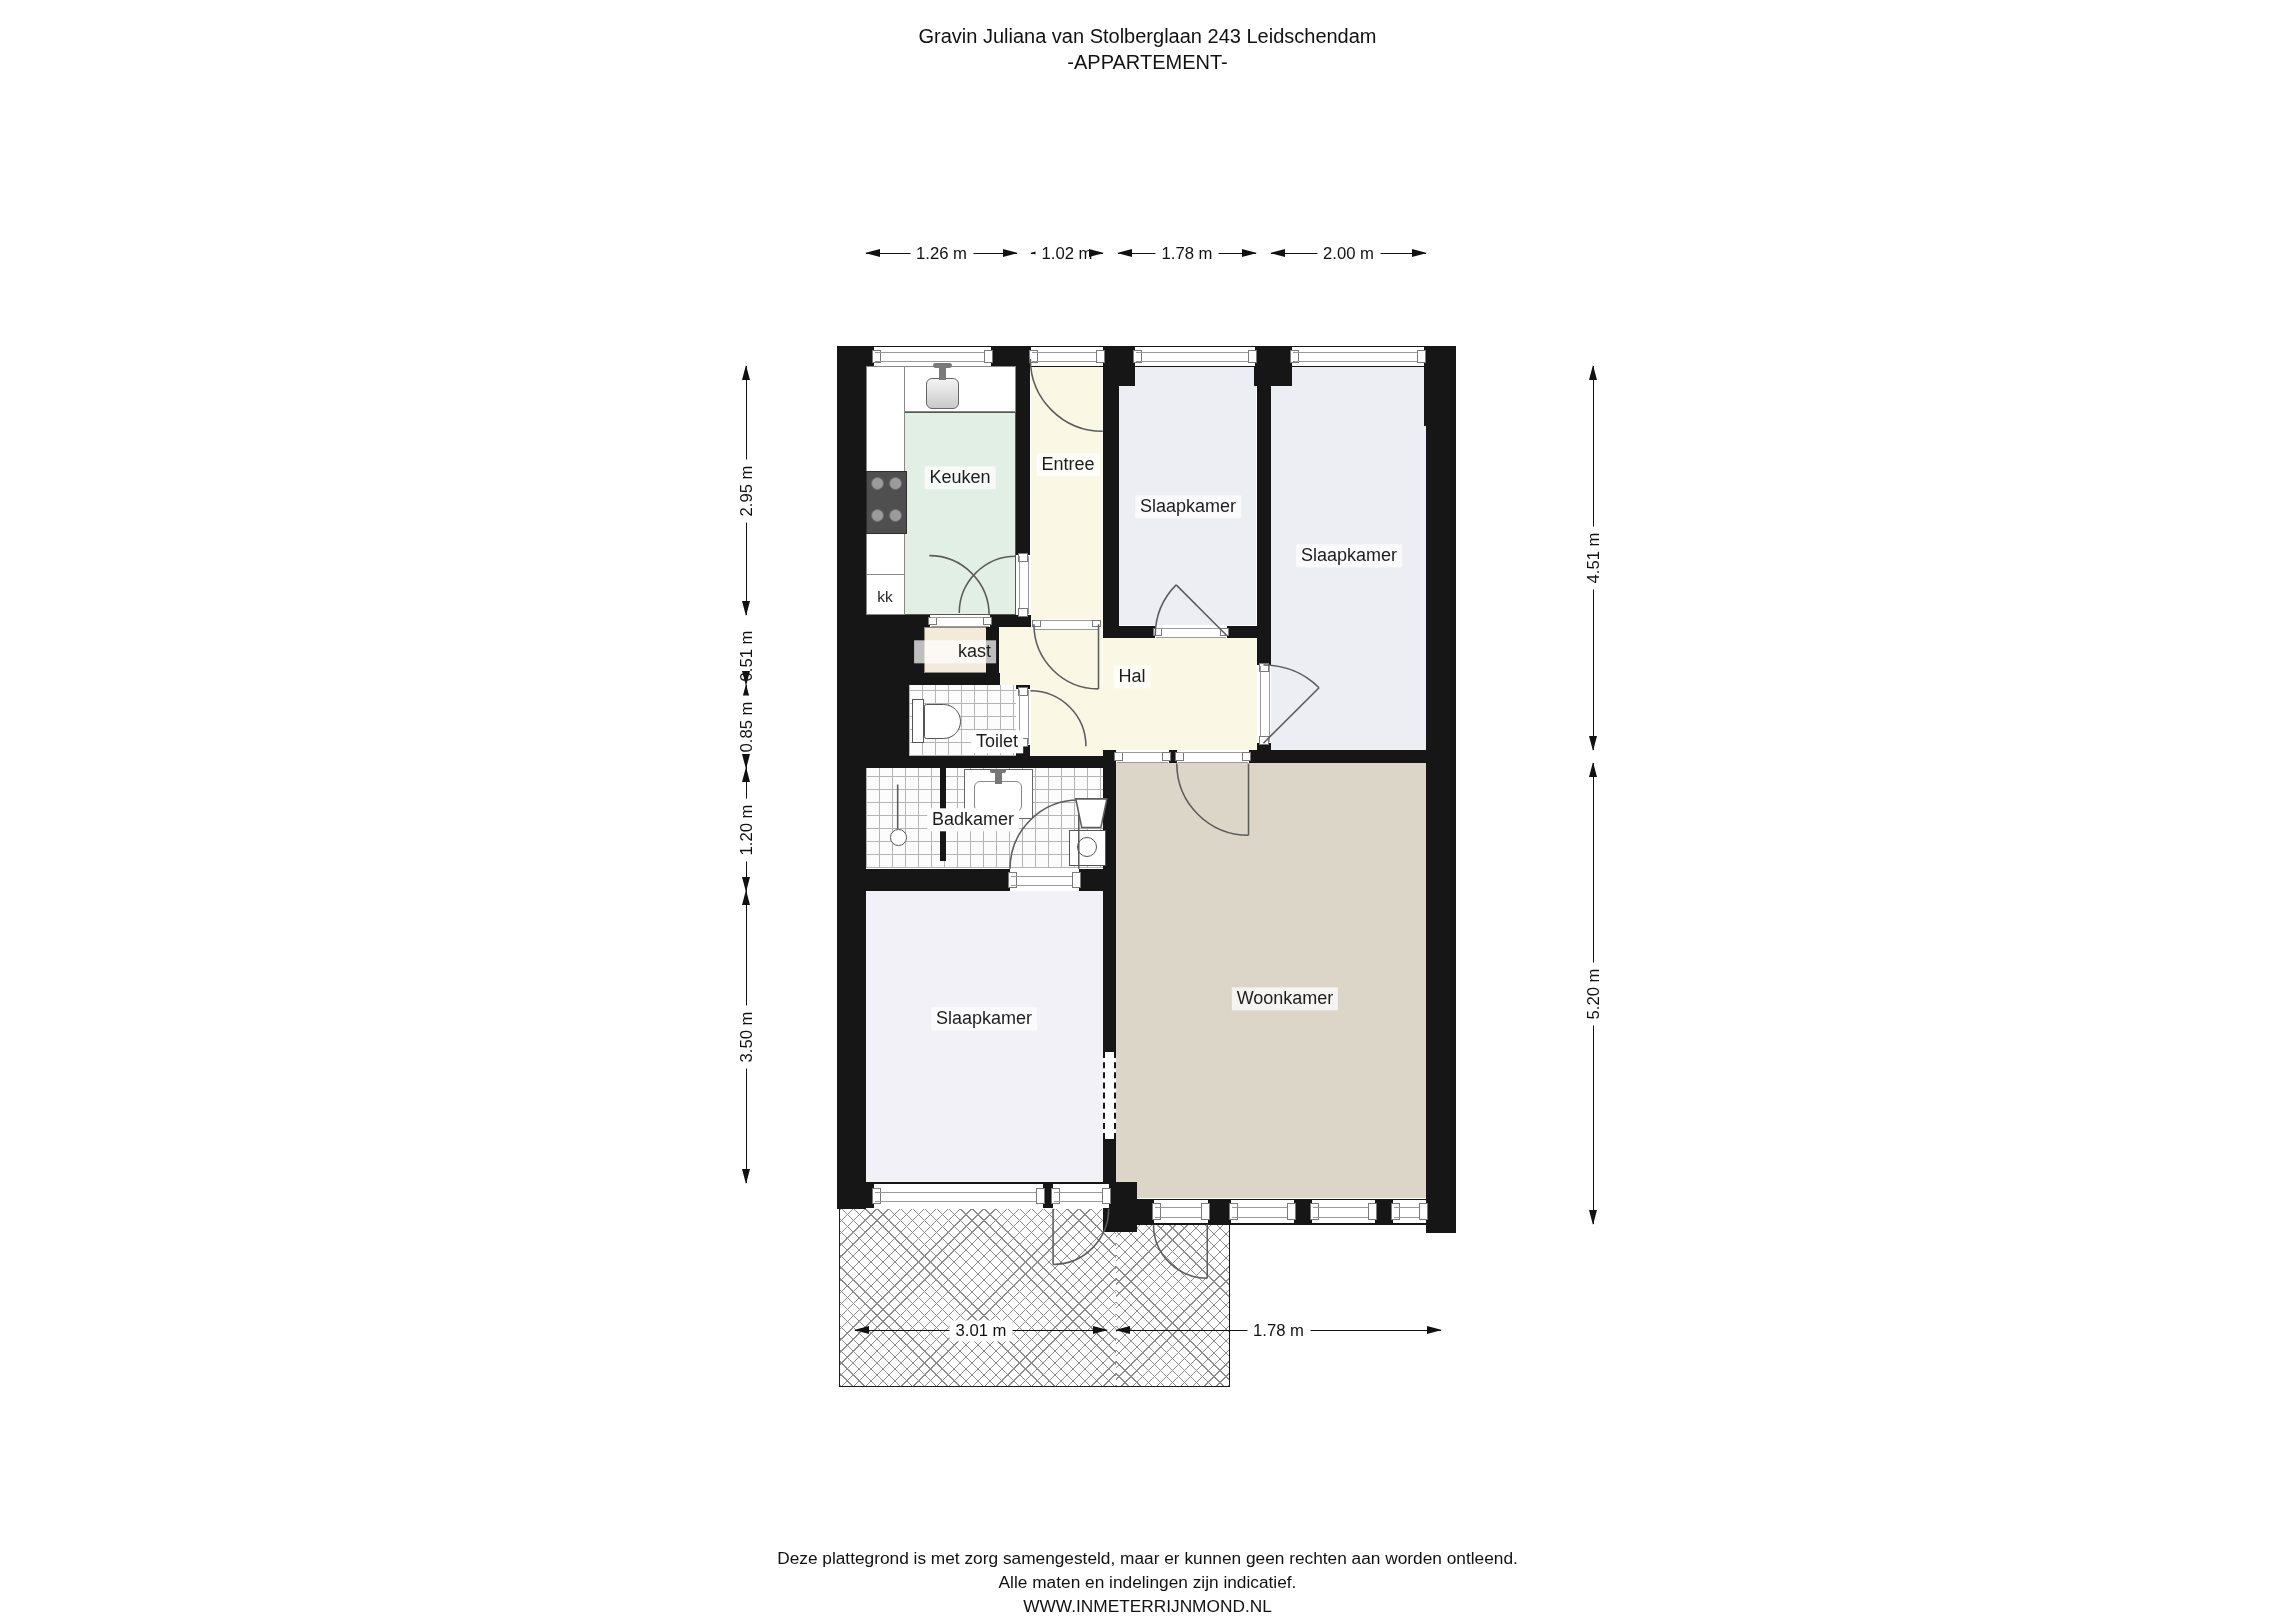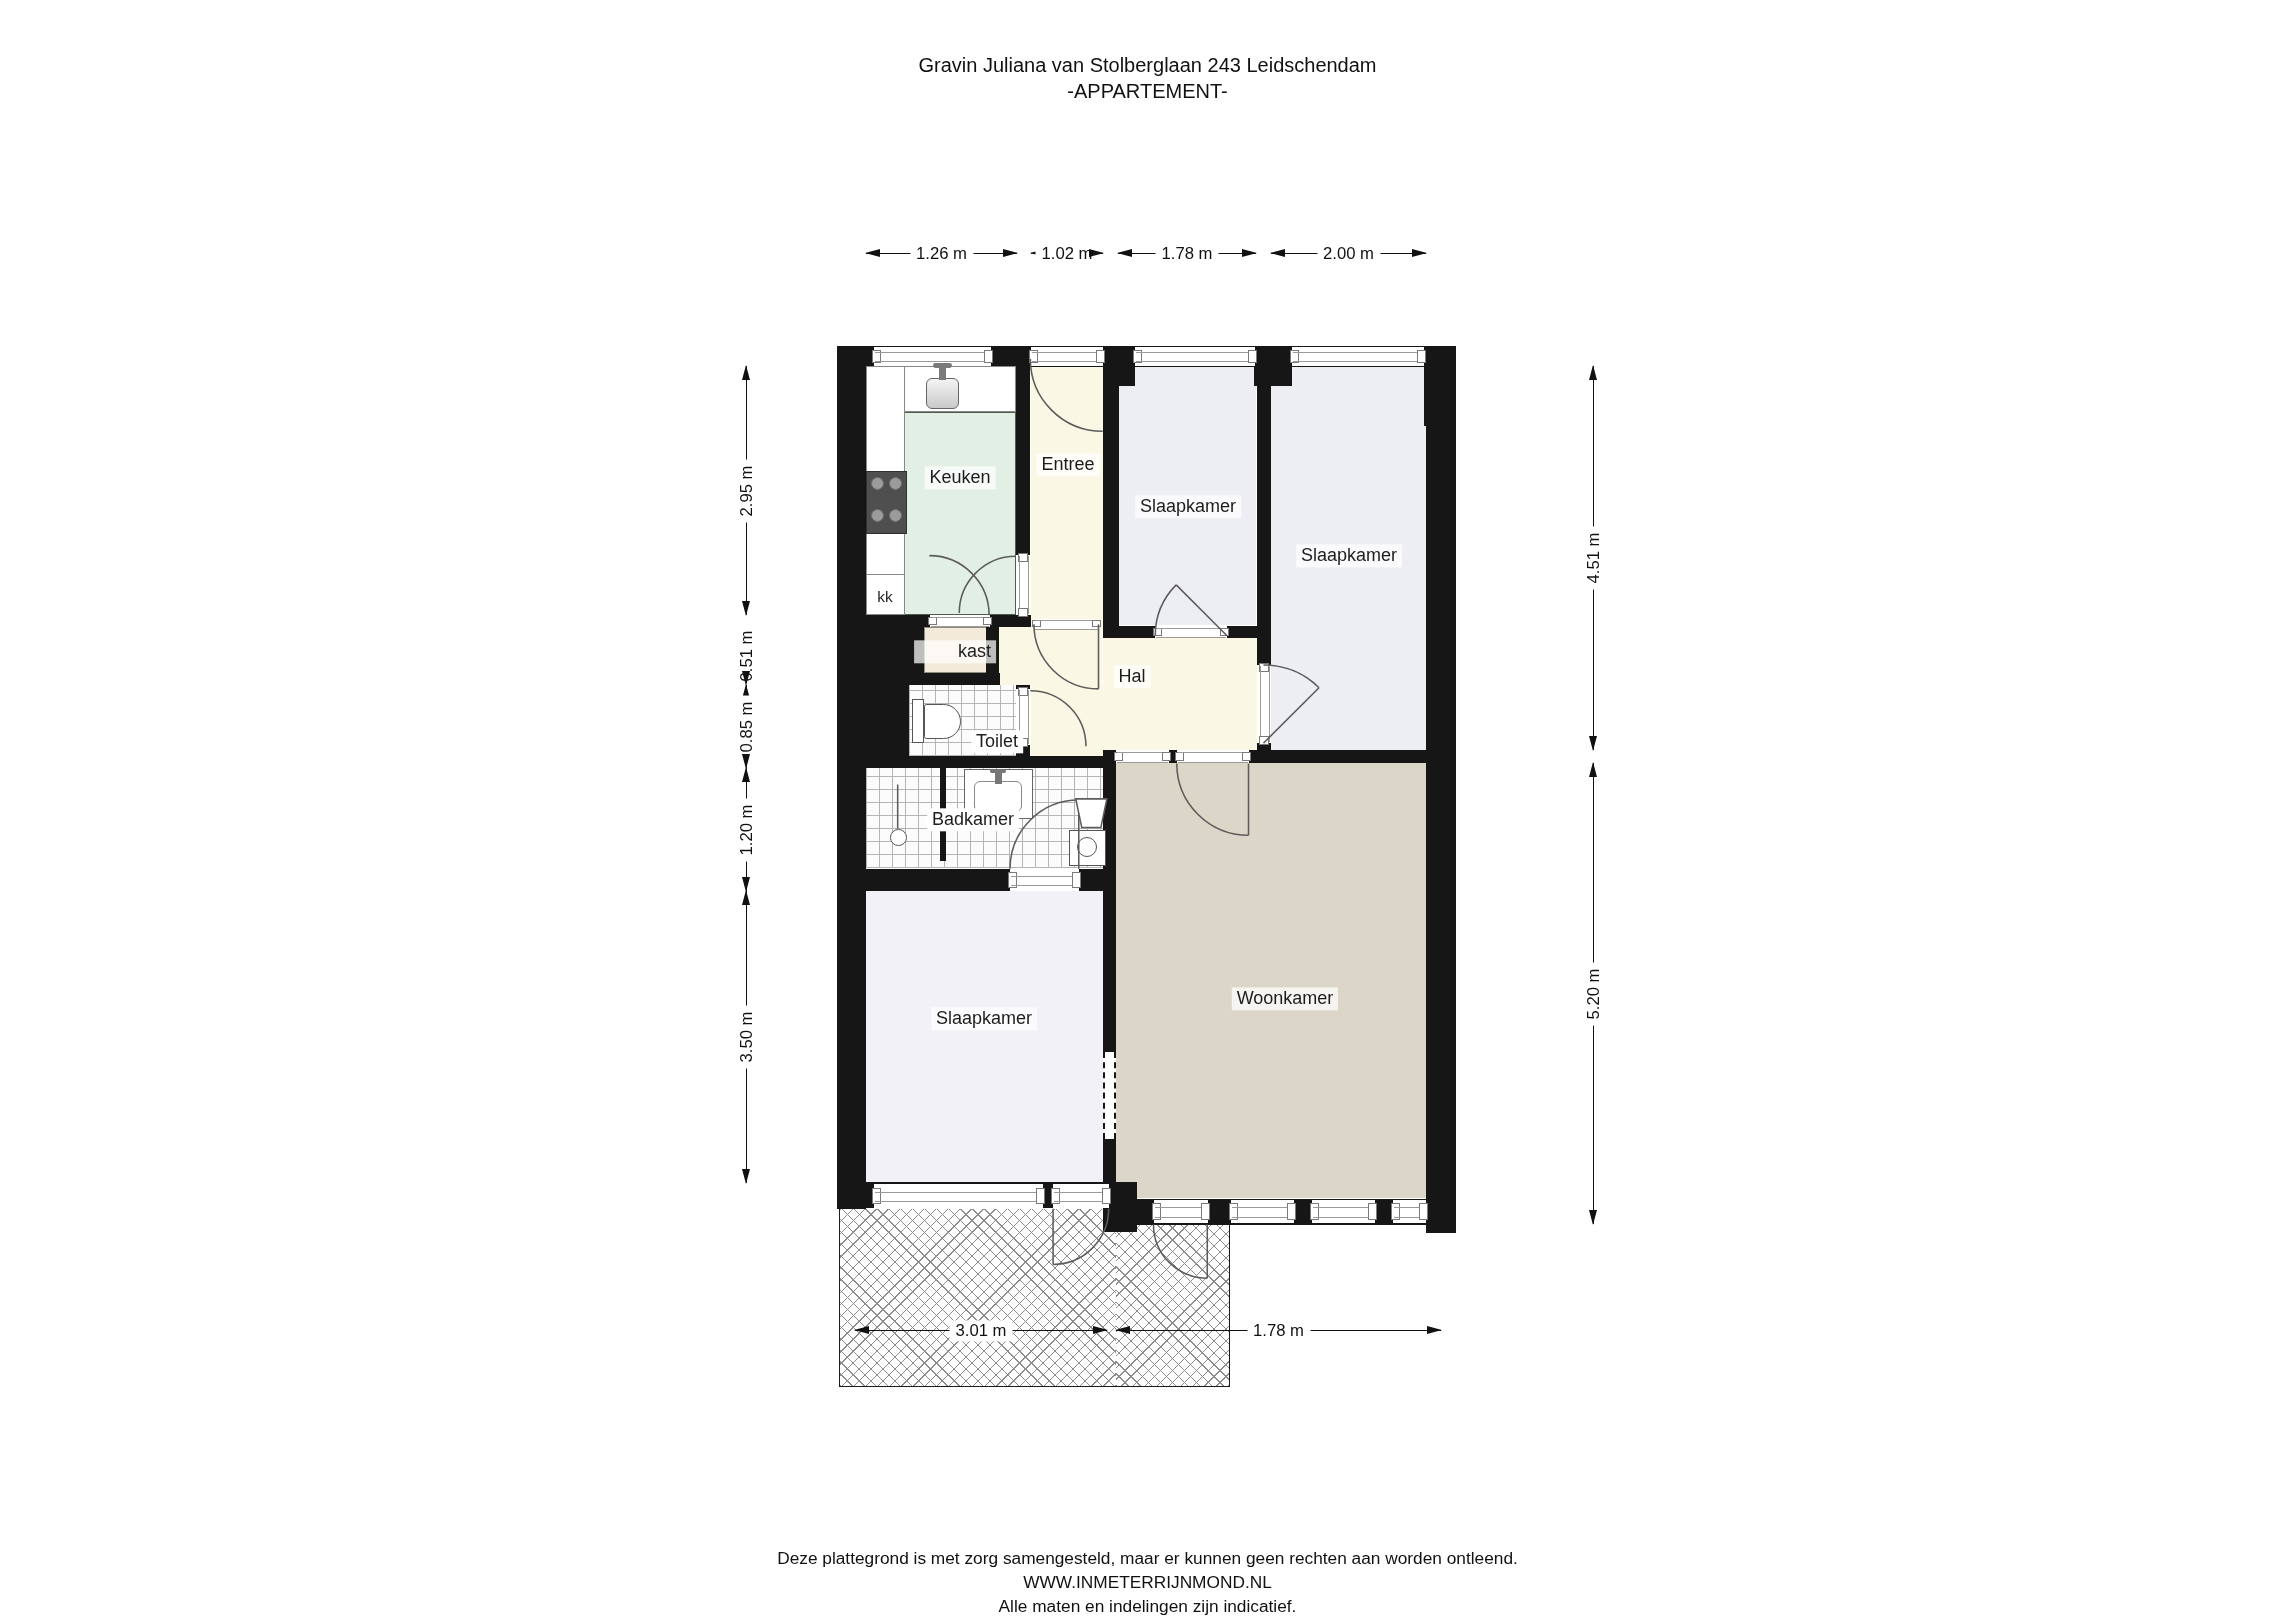--- a/index.html
+++ b/index.html
@@ -1,20 +1,20 @@
 <!DOCTYPE html>
 <html style="font-size:9.6px"><head>
 <meta charset="utf-8">
 <style>
   html,body{margin:0;padding:0;background:#ffffff;}
   body{width:2295px;height:1624px;position:relative;overflow:hidden;
        font-family:"Liberation Sans", sans-serif;color:#1a1a1a;}
   .abs{position:absolute;box-sizing:border-box;}
   
-  .title{left:0;right:0;top:23px;text-align:center;font-size:20px;line-height:26px;color:#111;margin-top:29px;}
+  .title{left:0;right:0;top:23px;text-align:center;font-size:20px;line-height:26px;color:#111;}
   .footer{left:0;right:0;top:1546px;text-align:center;font-size:17.3px;line-height:24px;color:#111;}
   
   .room{position:absolute;box-sizing:border-box;}
   .cream{background:#FAF7E5;}
   .green{background:#E2EFE5;border:1.8px solid #4f5a50;}
   .lav{background:#EDEDF4;}
   .lav2{background:#F1F1F7;}
   .beige{background:#DCD6C8;}
   .kastf{background:#F3EADA;border:1.2px solid #8f8a80;}
   .tiles{background-color:#fcfcfc;
@@ -295,16 +295,16 @@
   <div class="dim h" style="left:855px;top:1330px;width:252px;">
     <span class="lab">3.01 m</span>
     </div>
   <div class="dim h" style="left:1116px;top:1330px;width:325px;">
     <span class="lab">1.78 m</span>
     </div>
 </div>
 
 <div class="abs footer">
   <div>Deze plattegrond is met zorg samengesteld, maar er kunnen geen rechten aan worden ontleend.</div>
+  <div>Alle maten en indelingen zijn indicatief.</div>
   <div>WWW.INMETERRIJNMOND.NL</div>
-  <div>Alle maten en indelingen zijn indicatief.</div>
 </div>
 
 
 </body></html>

